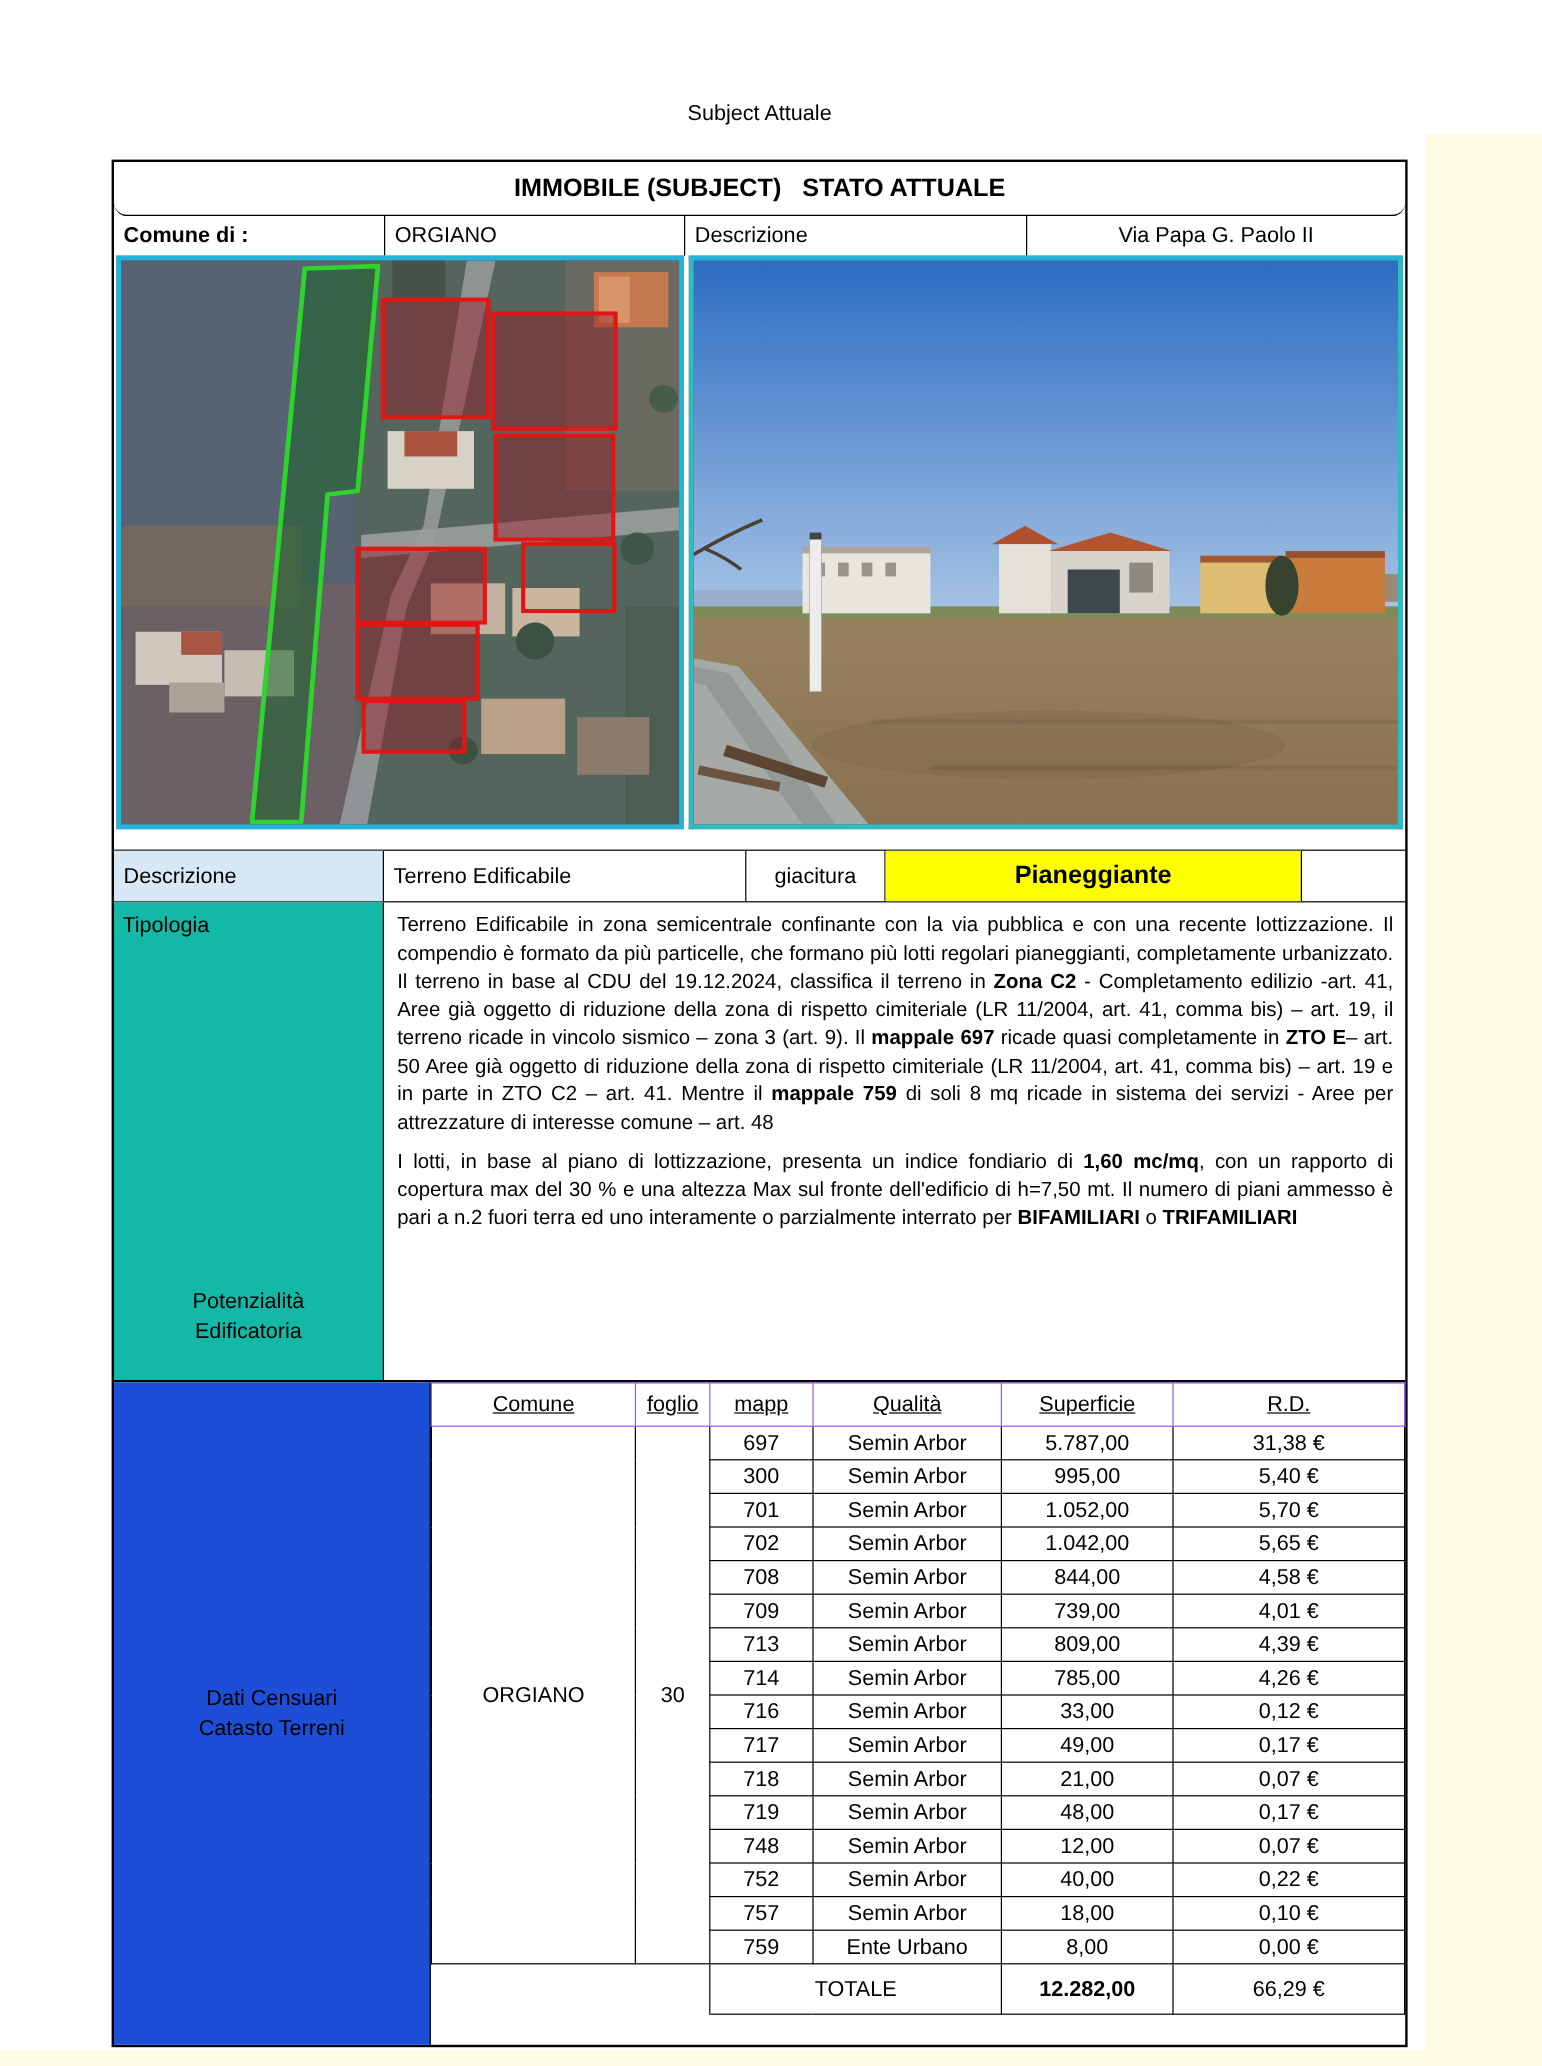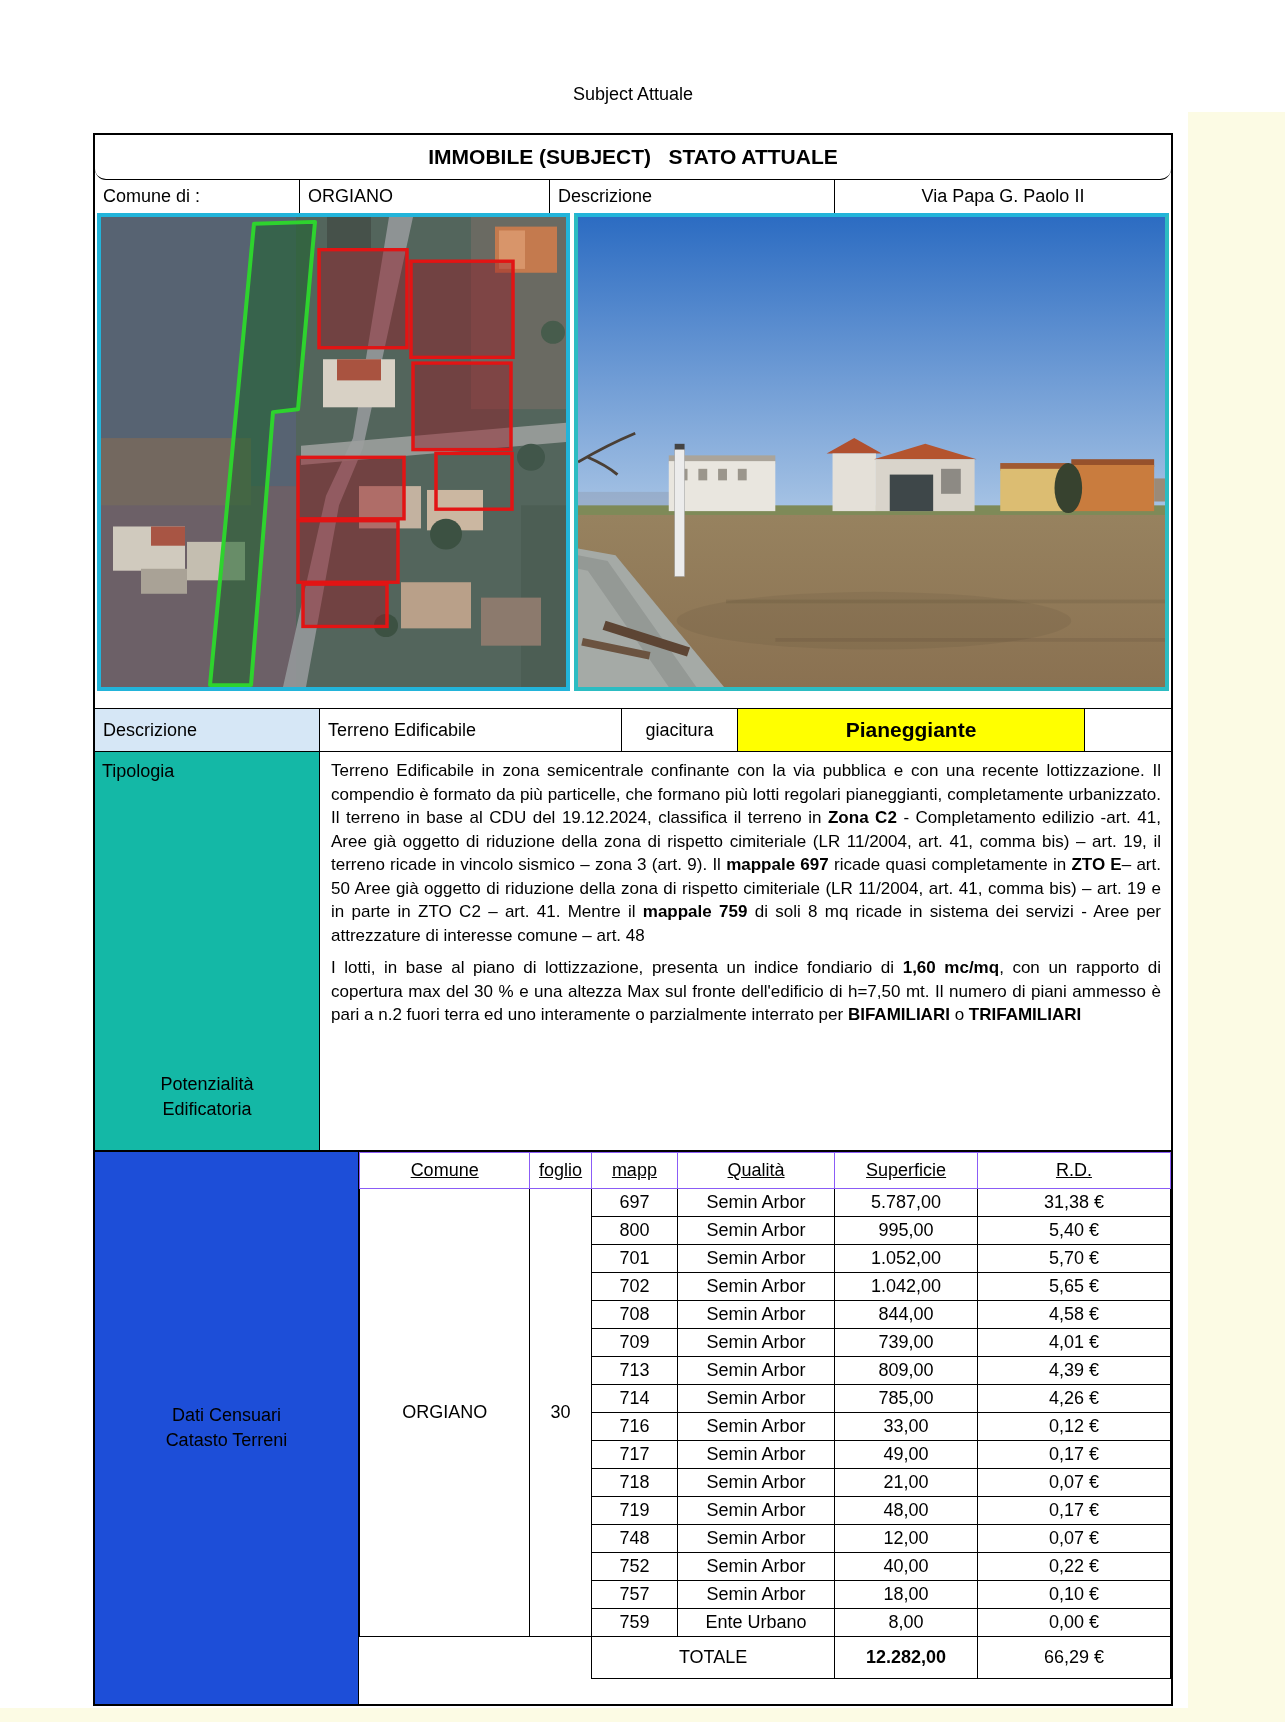--- a/index.html
+++ b/index.html
@@ -12,21 +12,21 @@
   .ivory-bottom { position:absolute; left:0; top:1708px; width:1285px; height:14px; background:#fcfbe4; }
 
   .doc-title { position:absolute; top:84px; left:93px; width:1080px; text-align:center; font-size:18px; }
 
   .frame { position:absolute; left:93px; top:133px; width:1080px; height:1573px; border:2px solid #000; background:#fff; }
 
   .row-a { height:45px; border-bottom:1px solid #000; display:flex; align-items:center; justify-content:center;
            font-weight:bold; font-size:21px; white-space:pre;border-radius:11px; }
   .row-b { height:33px; display:flex; font-size:18px; }
   .row-b .cell { padding:3px 8px; display:flex; align-items:center; border-right:1px solid #000; }
-  .cell-comune-label { width:205px; }
+  .cell-comune-label { width:226px;font-weight:bold; }
   .cell-comune-value { width:250px; }
   .cell-ubicazione-label { width:285px; }
   .cell-ubicazione-value { flex:1; justify-content:center; border-right:none !important; }
 
   .photos { height:478px; display:flex; gap:4px; padding:0 2px; }
   .photo { height:100%; border:4px solid #22b4da; position:relative; overflow:hidden; background:#68707a; }
   .photo.left  { width:473px; }
   .photo.right { flex:1; border-color:#2cbcc2; border-top-color:#22b4da; }
   .photo svg { display:block; width:100%; height:100%; }
 
@@ -224,21 +224,21 @@
         <tbody>
             <tr>
               <td rowspan="16" class="merge">ORGIANO</td>
               <td rowspan="16" class="merge">30</td>
               <td>697</td>
               <td>Semin Arbor</td>
               <td>5.787,00</td>
               <td>31,38 €</td>
             </tr>
             <tr>
-              <td>800</td>
+              <td>300</td>
               <td>Semin Arbor</td>
               <td>995,00</td>
               <td>5,40 €</td>
             </tr>
             <tr>
               <td>701</td>
               <td>Semin Arbor</td>
               <td>1.052,00</td>
               <td>5,70 €</td>
             </tr>

